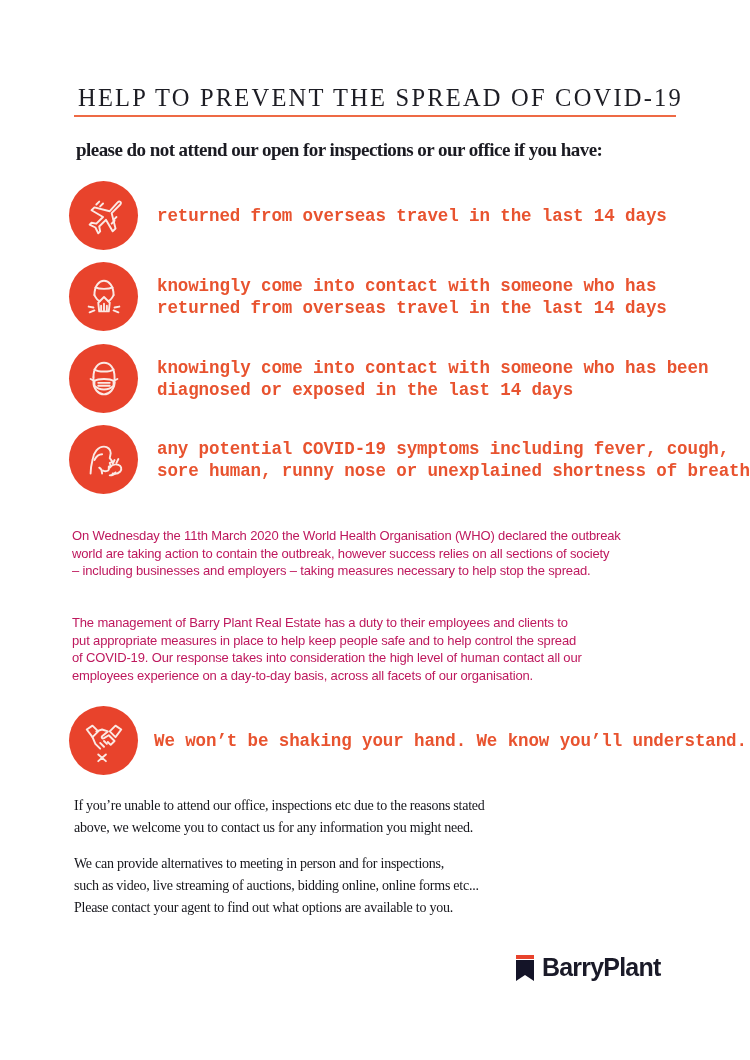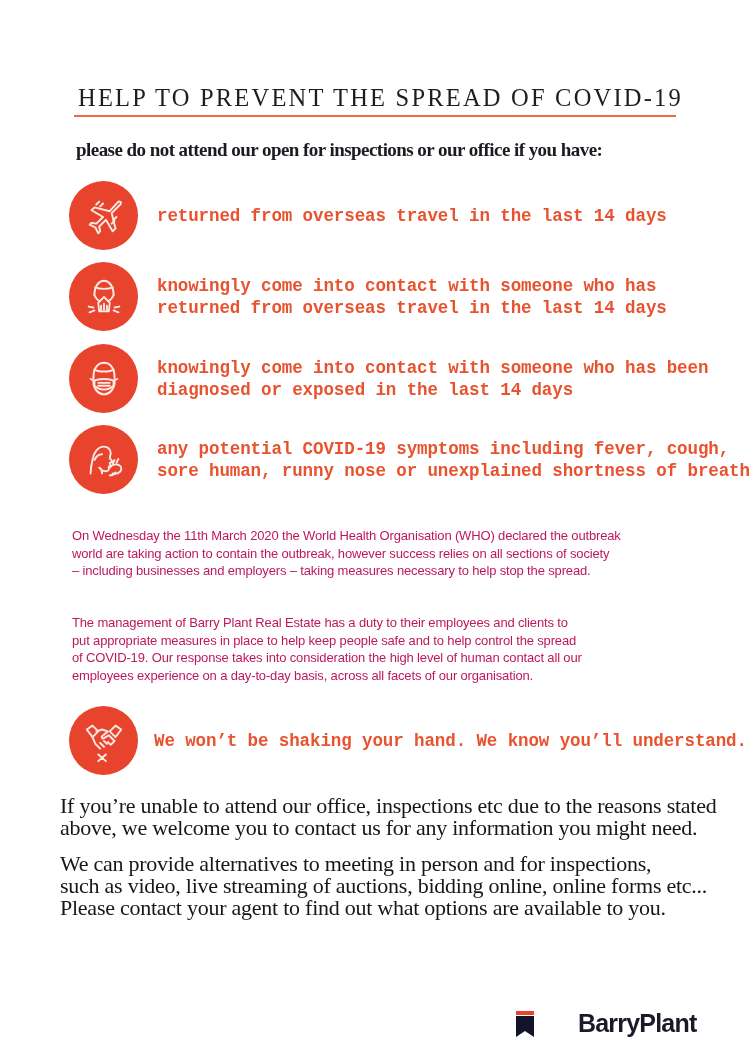--- a/index.html
+++ b/index.html
@@ -31,26 +31,26 @@
       font-size: 17.5px; line-height: 22px; color: #e8532f; letter-spacing: -0.1px;
     }
     .item-text span { display: block; white-space: nowrap; }
     .body-para {
       position: absolute; left: 72px; width: 600px;
       font-family: "Liberation Sans", sans-serif; font-size: 13px; line-height: 17.5px;
       color: #be185d; letter-spacing: -0.15px;
     }
     .body-para span { display: block; white-space: nowrap; }
     .closing {
-      position: absolute; left: 60px; width: 620px;
-      font-family: "Liberation Serif", serif; font-size: 22px; line-height: 22px;
+      position: absolute; left: 74px; width: 620px;
+      font-family: "Liberation Serif", serif; font-size: 14px; line-height: 22px;
       color: #16161c; letter-spacing: -0.25px;
     }
     .closing span { display: block; white-space: nowrap; }
-    .logo { position: absolute; left: 516px; top: 1009px; display: flex; align-items: flex-end; gap: 36px; }
+    .logo { position: absolute; left: 516px; top: 953px; display: flex; align-items: flex-end; }
     .logo-mark { width: 18px; height: 26px; position: relative; margin-right: 8px; }
     .logo-text {
       font-family: "Liberation Sans", sans-serif; font-weight: bold; font-size: 25px;
       letter-spacing: -0.8px; color: #1a1a28; line-height: 28px;
     }
   </style>
 </head>
 <body>
 
 <div class="title">HELP TO PREVENT THE SPREAD OF COVID-19</div>

